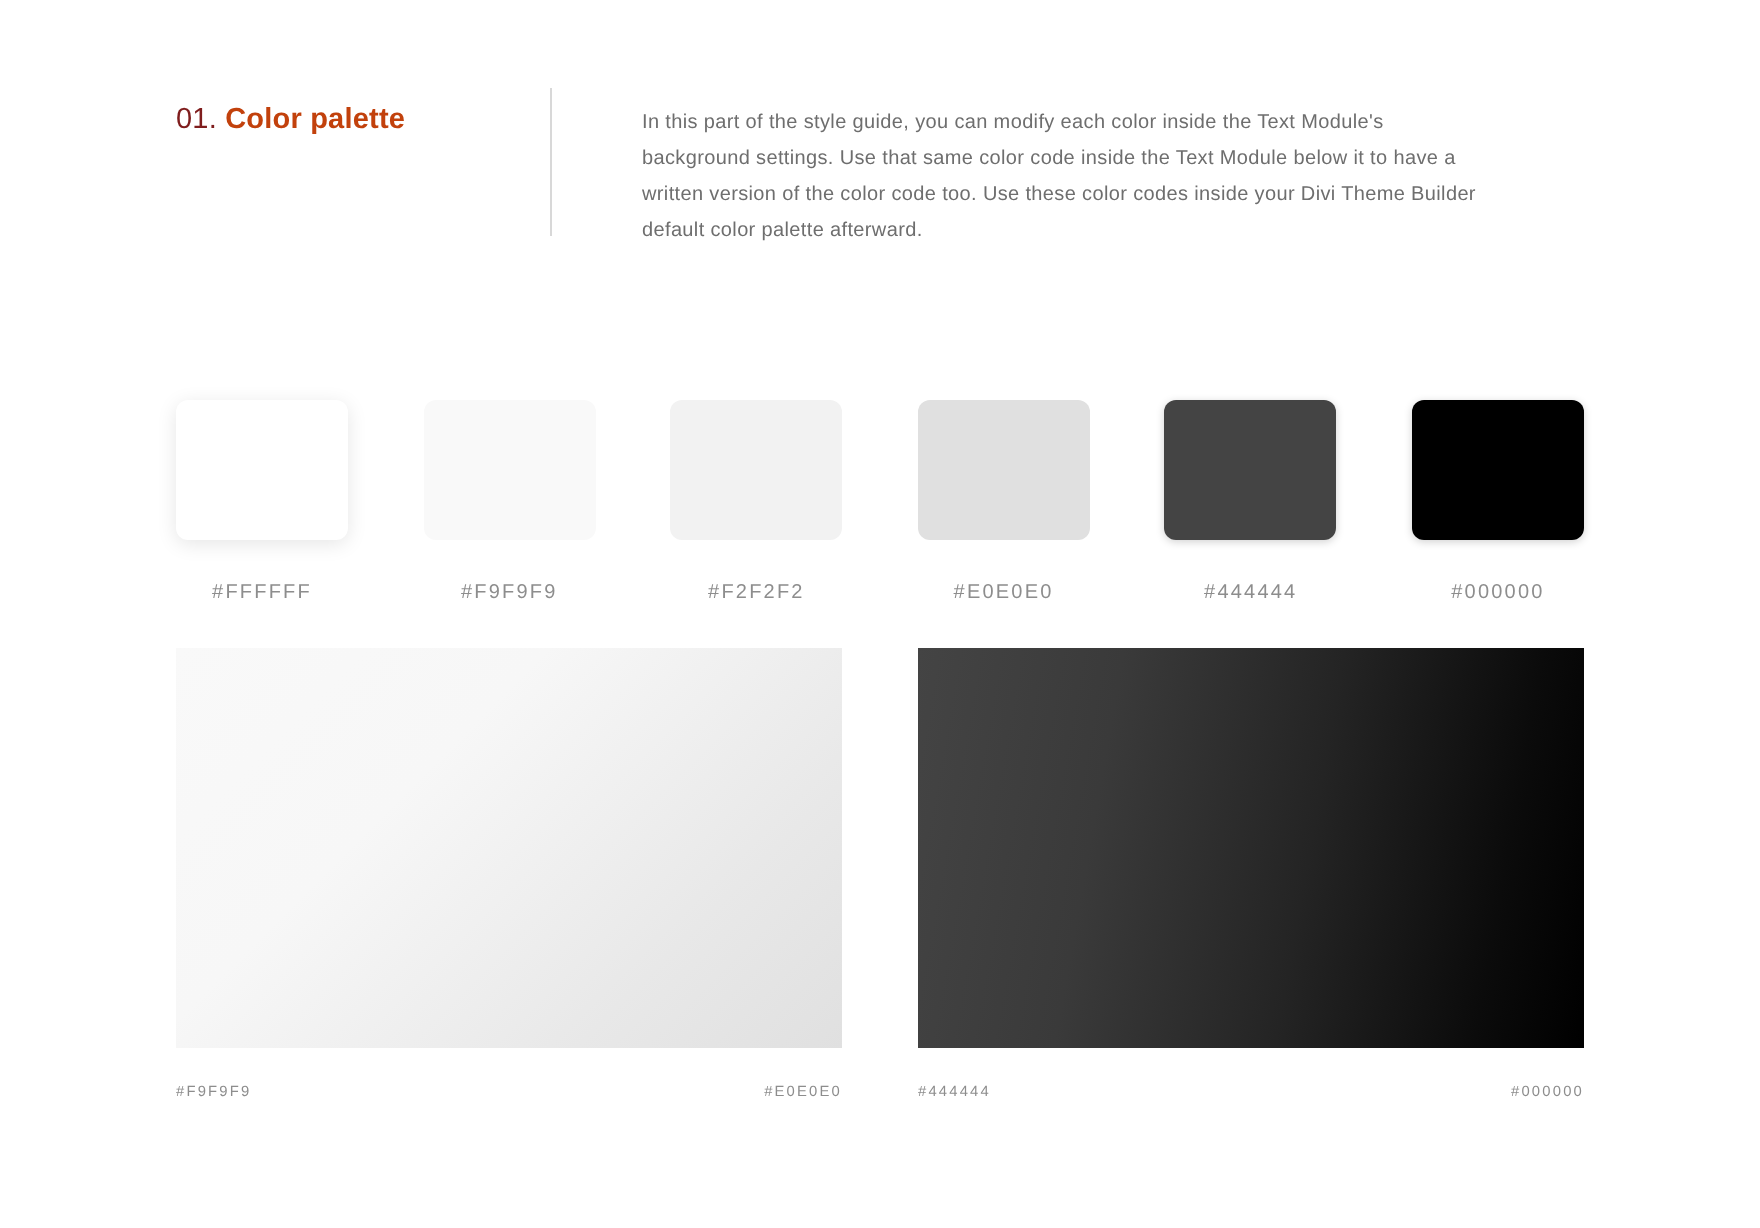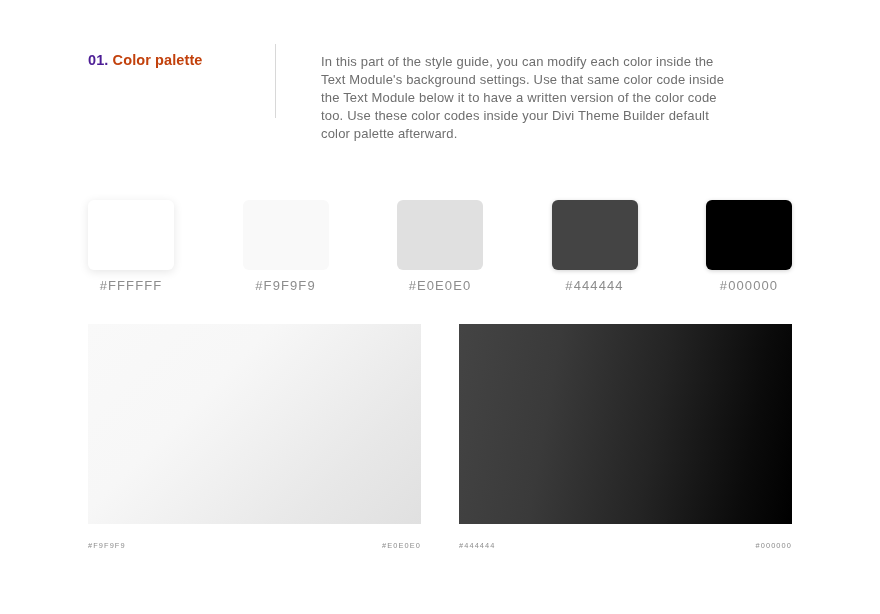--- a/index.html
+++ b/index.html
@@ -42,22 +42,22 @@
   }
 
   .section-heading {
     font-size: 14.5px;
     line-height: 20px;
     color: #2d2d2d;
     white-space: nowrap;
     letter-spacing: .1px;
   }
   .section-num {
-    font-weight: 700;
-    color: #4c1d95;
+    font-weight: 400;
+    color: #7f1d1d;
   }
   .section-title {
     font-weight: 700;
     color: #c2410c;
   }
 
   .divider-col {
     flex: 0 0 46px;
     width: 46px;
     display: flex;
@@ -70,21 +70,21 @@
     height: 74px;
     background: #d8d8d8;
   }
 
   .desc-col {
     flex: 1 1 auto;
     padding-top: 9px;
     padding-left: 0px;
   }
   .desc-text {
-    font-size: 13px;
+    font-size: 10px;
     line-height: 18px;
     color: #6e6e6e;
     letter-spacing: .18px;
     margin: 0;
     max-width: 420px;
   }
 
   
   .swatch-row {
     position: absolute;
@@ -99,22 +99,22 @@
     display: flex;
     flex-direction: column;
     align-items: center;
   }
   .swatch-box {
     width: 86px;
     height: 70px;
     border-radius: 6px;
   }
   .swatch-label {
-    margin-top: 8px;
-    font-size: 13px;
+    margin-top: 21px;
+    font-size: 10px;
     color: #8d8d8d;
     letter-spacing: 1.1px;
     text-align: center;
     white-space: nowrap;
   }
 
   
   .blocks-row {
     position: absolute;
     left: 88px;
@@ -161,20 +161,24 @@
   </div>
 
   <div class="swatch-row">
     <div class="swatch-cell">
       <div class="swatch-box" style="background: rgb(255, 255, 255); box-shadow: rgba(0, 0, 0, 0.1) 0px 2px 10px;"></div>
       <div class="swatch-label">#FFFFFF</div>
     </div>
     <div class="swatch-cell">
       <div class="swatch-box" style="background: rgb(249, 249, 249); box-shadow: none;"></div>
       <div class="swatch-label">#F9F9F9</div>
+    </div>
+    <div class="swatch-cell">
+      <div class="swatch-box" style="background: rgb(242, 242, 242); box-shadow: none;"></div>
+      <div class="swatch-label">#F2F2F2</div>
     </div>
     <div class="swatch-cell">
       <div class="swatch-box" style="background: rgb(224, 224, 224); box-shadow: none;"></div>
       <div class="swatch-label">#E0E0E0</div>
     </div>
     <div class="swatch-cell">
       <div class="swatch-box" style="background: rgb(68, 68, 68); box-shadow: rgba(0, 0, 0, 0.18) 0px 1px 4px;"></div>
       <div class="swatch-label">#444444</div>
     </div>
     <div class="swatch-cell">

